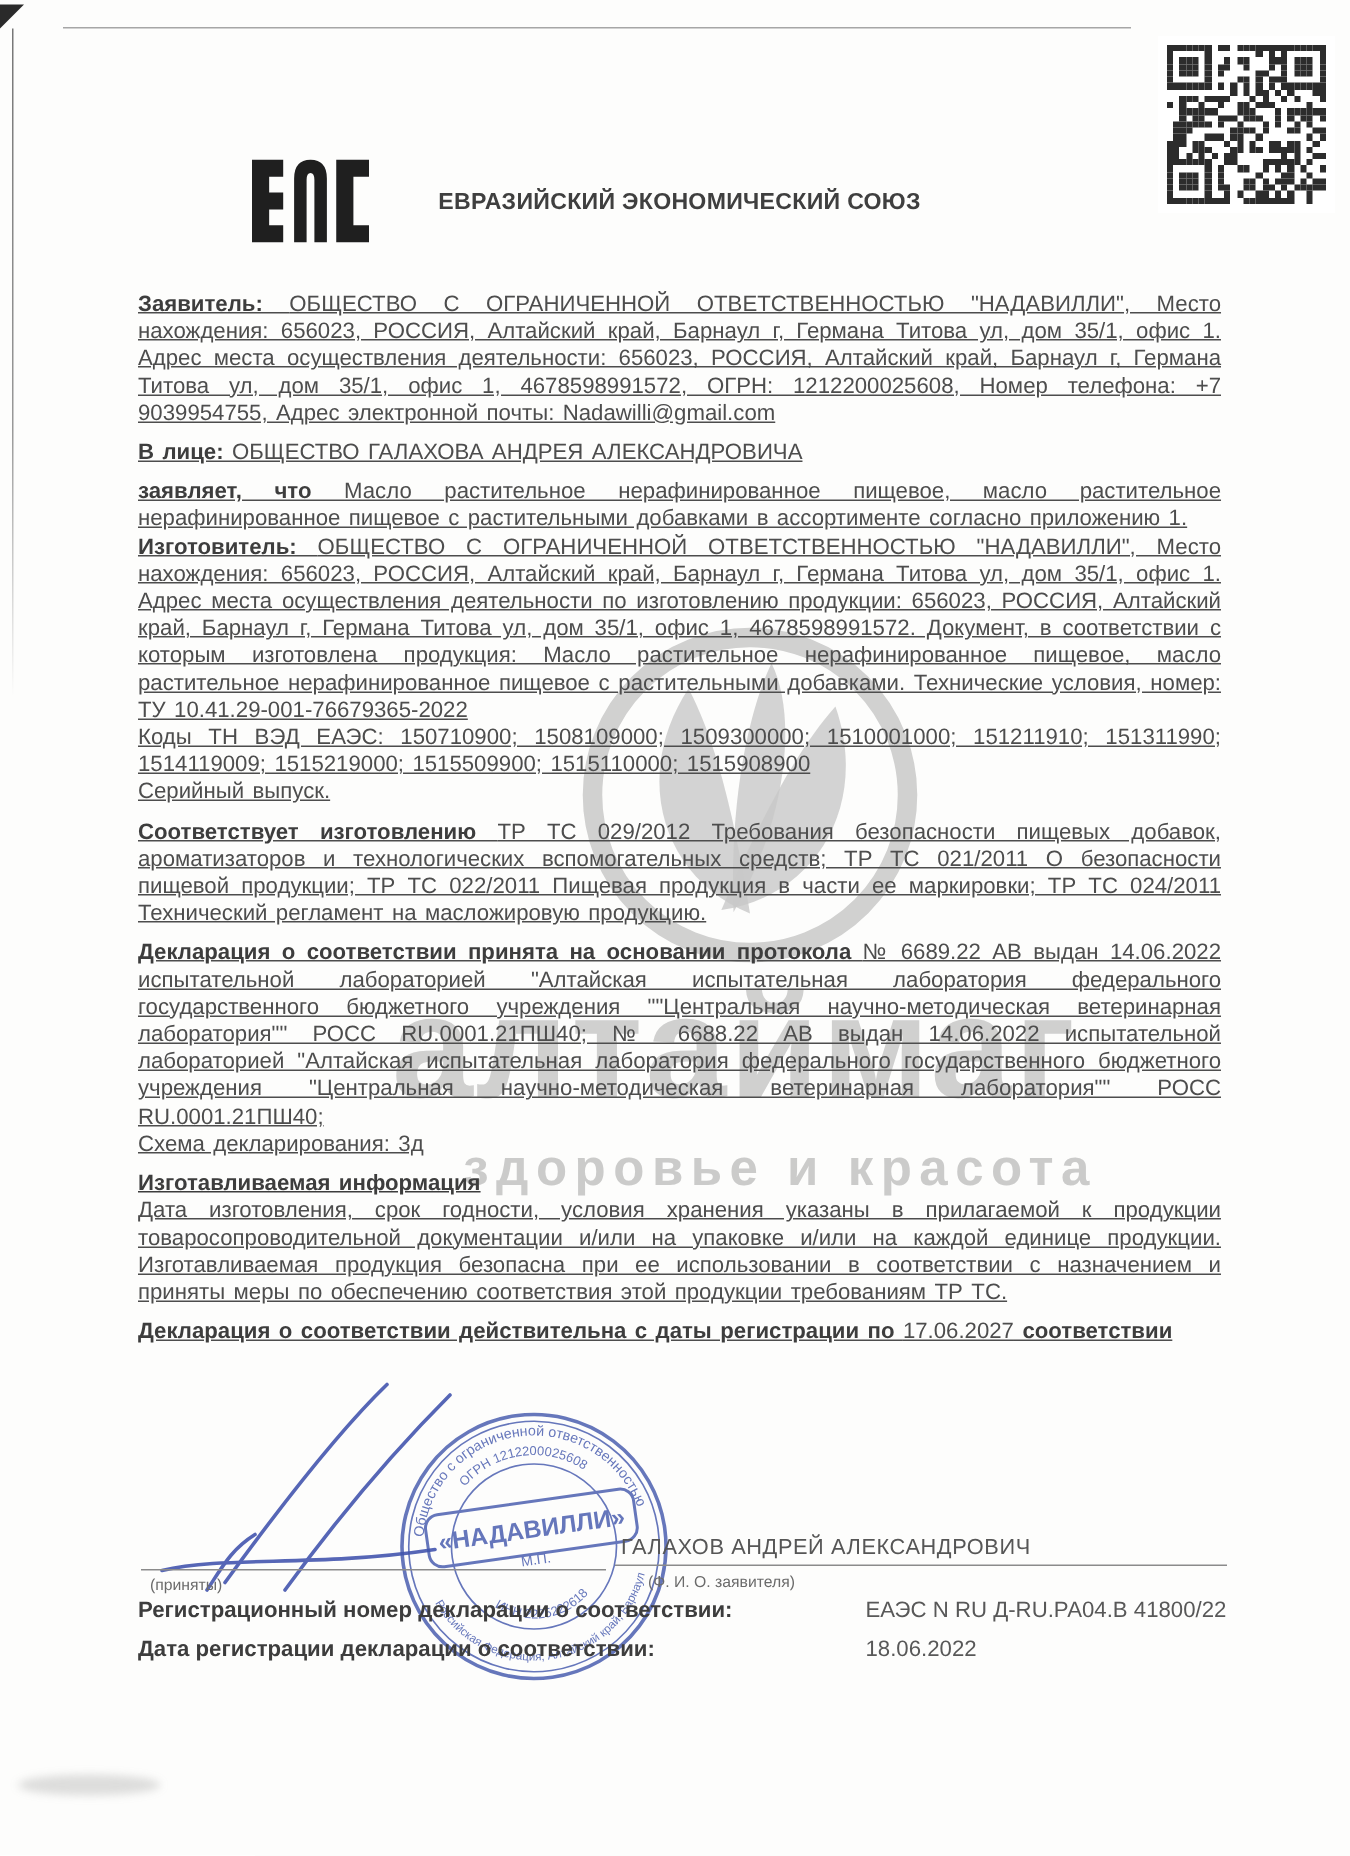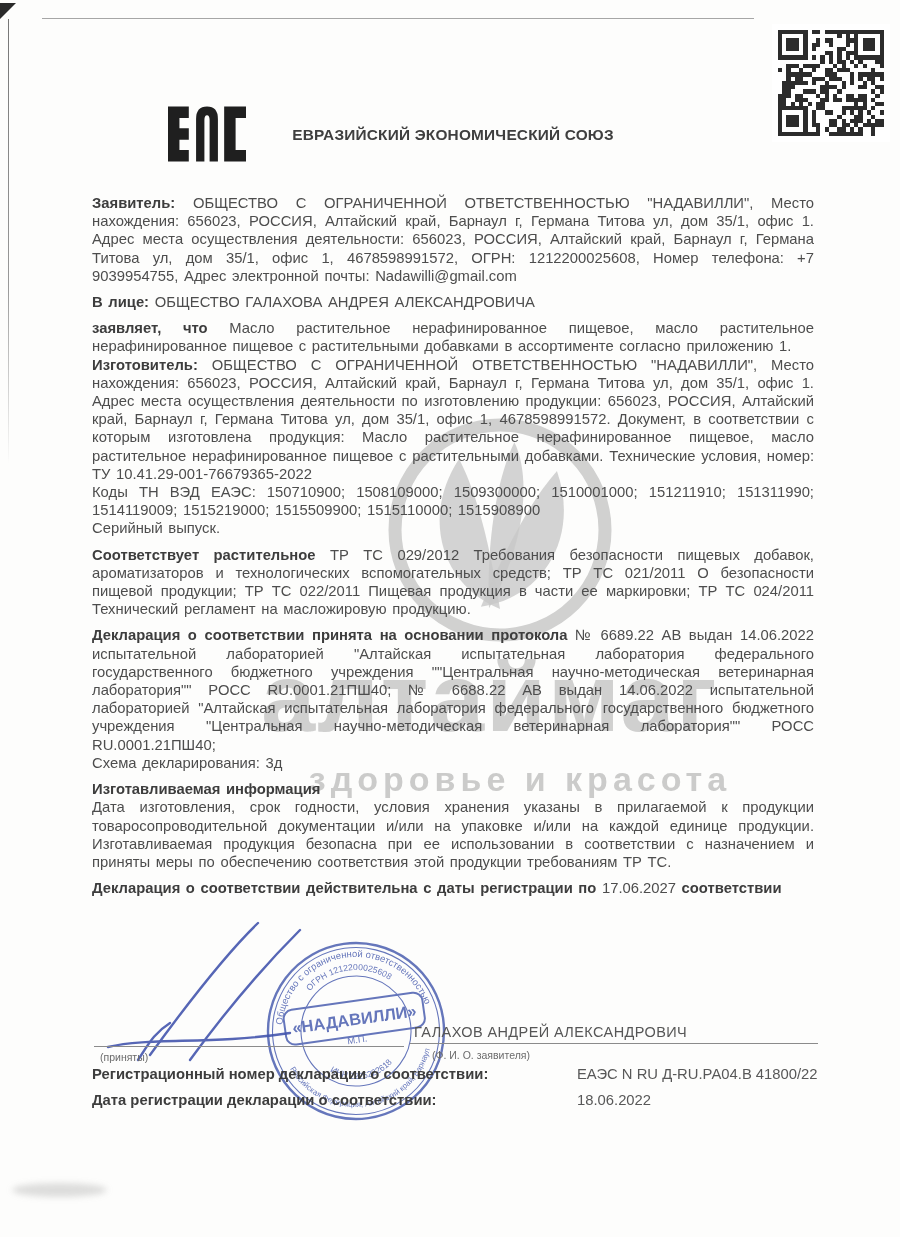--- a/index.html
+++ b/index.html
@@ -18,21 +18,21 @@
   .qr{position:absolute;left:772px;top:24px;width:118px;height:118px;background:#fff;
       padding:6px;box-sizing:border-box;}
   #qr{display:grid;grid-template-columns:repeat(25,4.24px);grid-template-rows:repeat(25,4.24px);}
   #qr i{background:#2c2c2c;}
   .doc-title{position:absolute;left:92px;width:722px;text-align:center;font-weight:bold;
       color:#3f3f3f;font-size:15.4px;letter-spacing:.2px;}
   .t1{top:126px}.t2{top:158px}
   
   .flow{position:absolute;left:92px;top:194px;width:722px;font-size:14.8px;line-height:18.2px;
       text-align:justify;word-spacing:1.5px;}
-  .flow p{margin:0 0 8px 0;}
+  .flow p{margin:0 0 8px 0;text-decoration:underline;}
   .bseg{font-weight:bold;color:#3d3d3d;}
   .subhead{font-weight:bold;color:#3d3d3d;margin-bottom:0 !important;}
   
   .wm-logo{position:absolute;left:383px;top:413px;opacity:.55;}
   .wm-brand{position:absolute;left:140px;top:642px;width:700px;text-align:center;
       font-size:97px;font-weight:bold;letter-spacing:2px;color:rgba(146,146,146,.42);}
   .wm-tag{position:absolute;left:240px;top:760px;width:560px;text-align:center;
       font-size:34px;font-weight:bold;letter-spacing:5px;color:rgba(148,148,148,.48);}
   
   .sig-svg{position:absolute;left:90px;top:905px;}
@@ -417,21 +417,21 @@
         <i style="grid-area: 25 / 23;"></i>
       </div>
     </div>
 
   <div class="doc-title t1">ЕВРАЗИЙСКИЙ ЭКОНОМИЧЕСКИЙ СОЮЗ</div>
 
   <div class="flow">
     <p><span class="bseg">Заявитель: </span><span>ОБЩЕСТВО С ОГРАНИЧЕННОЙ ОТВЕТСТВЕННОСТЬЮ "НАДАВИЛЛИ", Место нахождения: 656023, РОССИЯ, Алтайский край, Барнаул г, Германа Титова ул, дом 35/1, офис 1. Адрес места осуществления деятельности: 656023, РОССИЯ, Алтайский край, Барнаул г, Германа Титова ул, дом 35/1, офис 1, 4678598991572, ОГРН: 1212200025608, Номер телефона: +7 9039954755, Адрес электронной почты: Nadawilli@gmail.com</span></p>
     <p><span class="bseg">В лице: </span><span>ОБЩЕСТВО ГАЛАХОВА АНДРЕЯ АЛЕКСАНДРОВИЧА</span></p>
     <p><span class="bseg">заявляет, что </span><span>Масло растительное нерафинированное пищевое, масло растительное нерафинированное пищевое  с растительными добавками в ассортименте согласно приложению 1.</span><br><span class="bseg">Изготовитель: </span><span>ОБЩЕСТВО С ОГРАНИЧЕННОЙ ОТВЕТСТВЕННОСТЬЮ "НАДАВИЛЛИ", Место нахождения: 656023, РОССИЯ, Алтайский край, Барнаул г, Германа Титова ул, дом 35/1, офис 1. Адрес места осуществления деятельности по изготовлению продукции: 656023, РОССИЯ, Алтайский край, Барнаул г, Германа Титова ул, дом 35/1, офис 1, 4678598991572. Документ, в соответствии с которым изготовлена продукция: Масло растительное нерафинированное пищевое, масло растительное нерафинированное пищевое с растительными добавками. Технические условия, номер: ТУ 10.41.29-001-76679365-2022</span><br><span>Коды ТН ВЭД ЕАЭС: 150710900; 1508109000; 1509300000; 1510001000; 151211910; 151311990; 1514119009; 1515219000; 1515509900; 1515110000; 1515908900</span><br><span>Серийный выпуск.</span></p>
-    <p><span class="bseg">Соответствует растительное </span><span>ТР ТС 029/2012 Требования безопасности пищевых добавок, ароматизаторов и технологических вспомогательных средств; ТР ТС 021/2011 О безопасности пищевой продукции; ТР ТС 022/2011 Пищевая продукция в части ее маркировки; ТР ТС 024/2011 Технический регламент на масложировую продукцию.</span></p>
+    <p><span class="bseg">Соответствует изготовлению </span><span>ТР ТС 029/2012 Требования безопасности пищевых добавок, ароматизаторов и технологических вспомогательных средств; ТР ТС 021/2011 О безопасности пищевой продукции; ТР ТС 022/2011 Пищевая продукция в части ее маркировки; ТР ТС 024/2011 Технический регламент на масложировую продукцию.</span></p>
     <p><span class="bseg">Декларация о соответствии принята на основании протокола </span><span>№ 6689.22 АВ выдан 14.06.2022 испытательной лабораторией "Алтайская испытательная лаборатория федерального государственного бюджетного учреждения ""Центральная научно-методическая ветеринарная лаборатория"" РОСС RU.0001.21ПШ40; № 6688.22 АВ выдан 14.06.2022 испытательной лабораторией "Алтайская испытательная лаборатория федерального государственного бюджетного учреждения "Центральная научно-методическая ветеринарная лаборатория"" РОСС RU.0001.21ПШ40;</span><br><span>Схема декларирования: 3д</span></p>
     <p class="subhead">Изготавливаемая информация</p>
     <p>Дата изготовления, срок годности, условия хранения указаны в прилагаемой к продукции товаросопроводительной документации и/или на упаковке и/или на каждой единице продукции. Изготавливаемая продукция безопасна при ее использовании в соответствии с назначением и приняты меры по обеспечению соответствия этой продукции требованиям ТР ТС.</p>
     <p><span class="bseg">Декларация о соответствии действительна с даты регистрации по </span><span>17.06.2027</span><span class="bseg"> соответствии</span></p>
   </div>
 
   <svg class="sig-svg" width="330" height="160" viewBox="0 0 330 160">
     <g fill="none" stroke="#4456ae" stroke-width="2.4" opacity="0.9" stroke-linecap="round">
       <path d="M60 150 C 100 95 140 45 168 18"></path>
       <path d="M100 155 C 140 100 180 55 210 25"></path>

